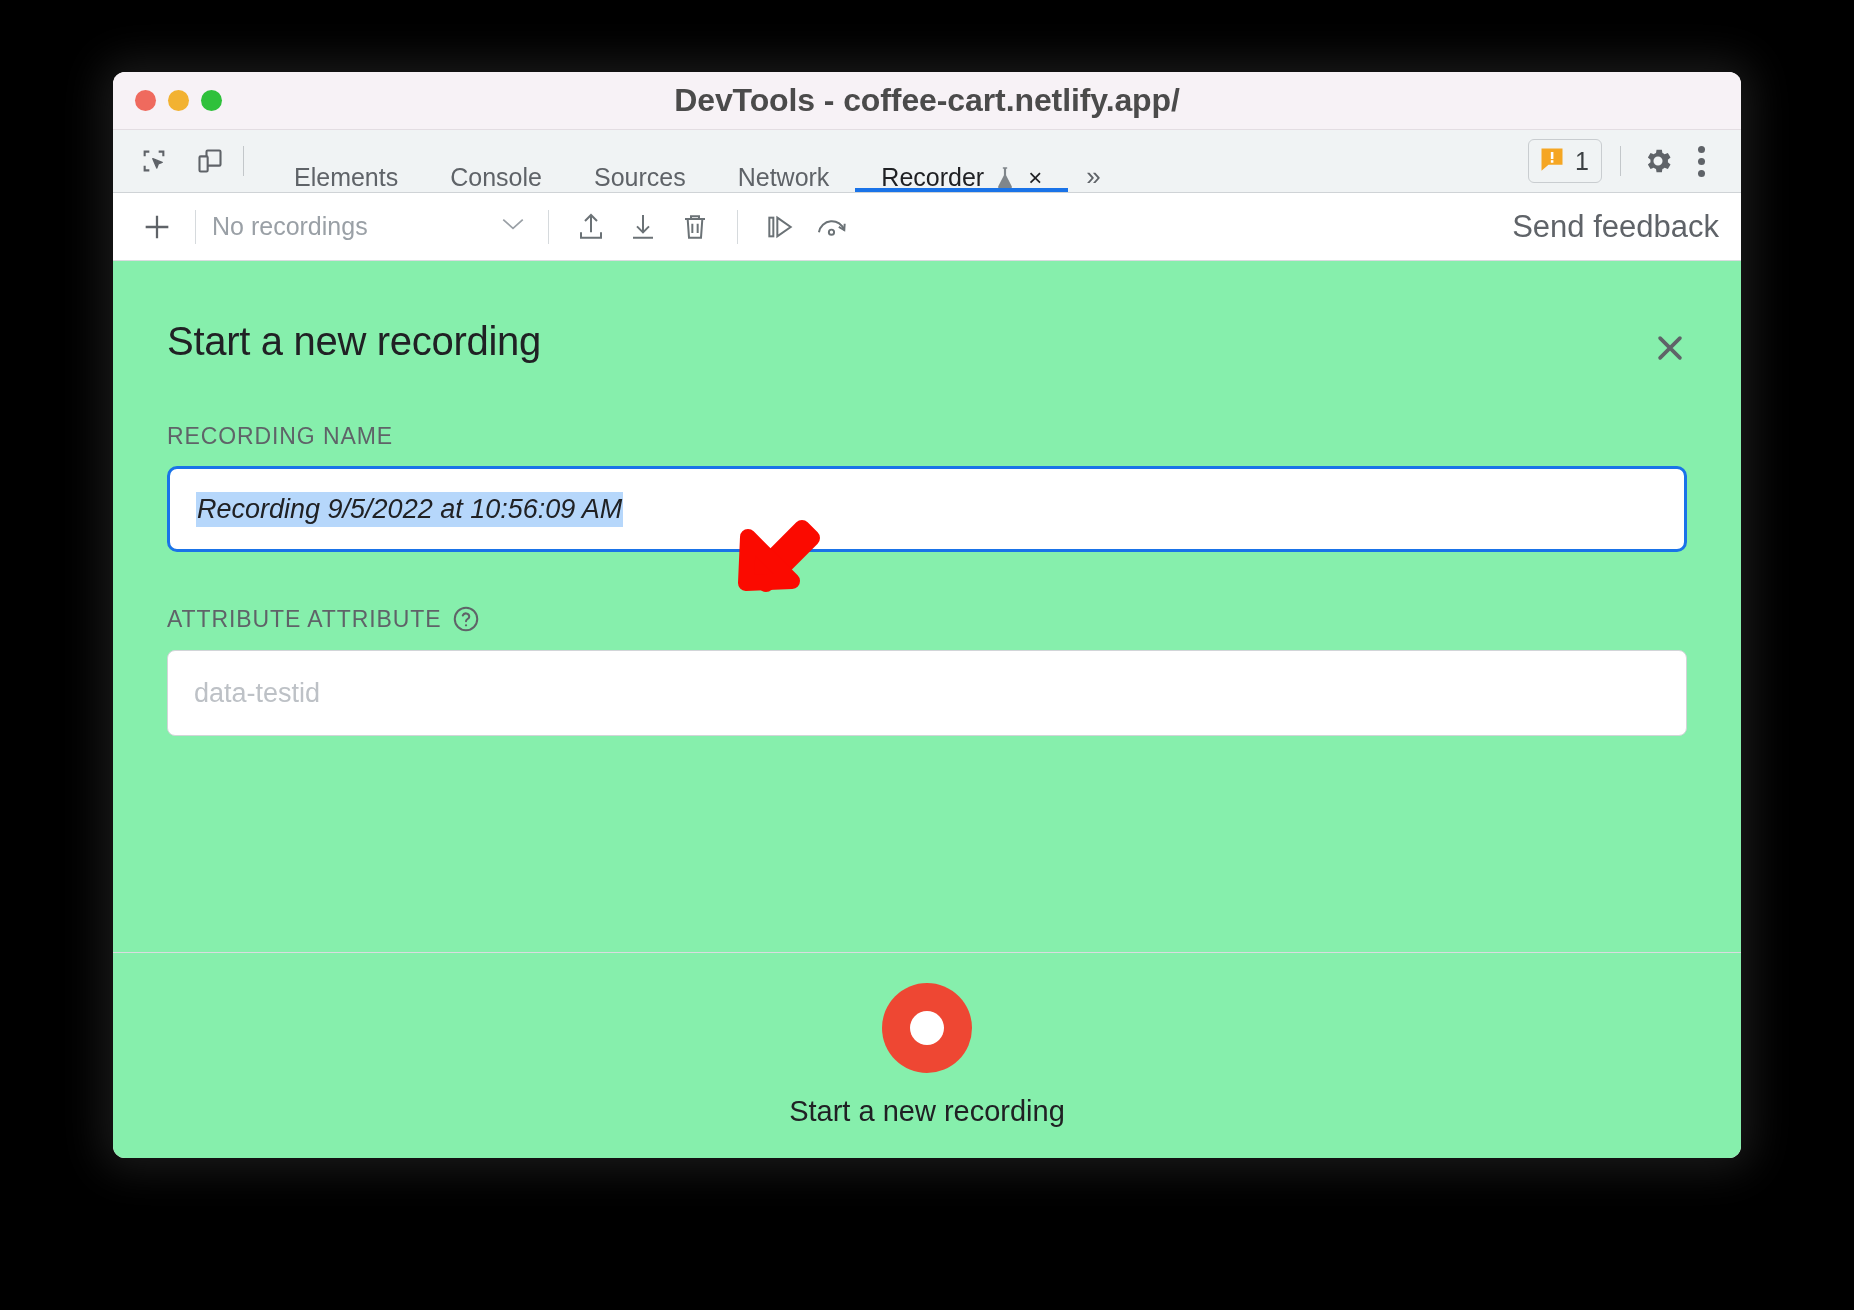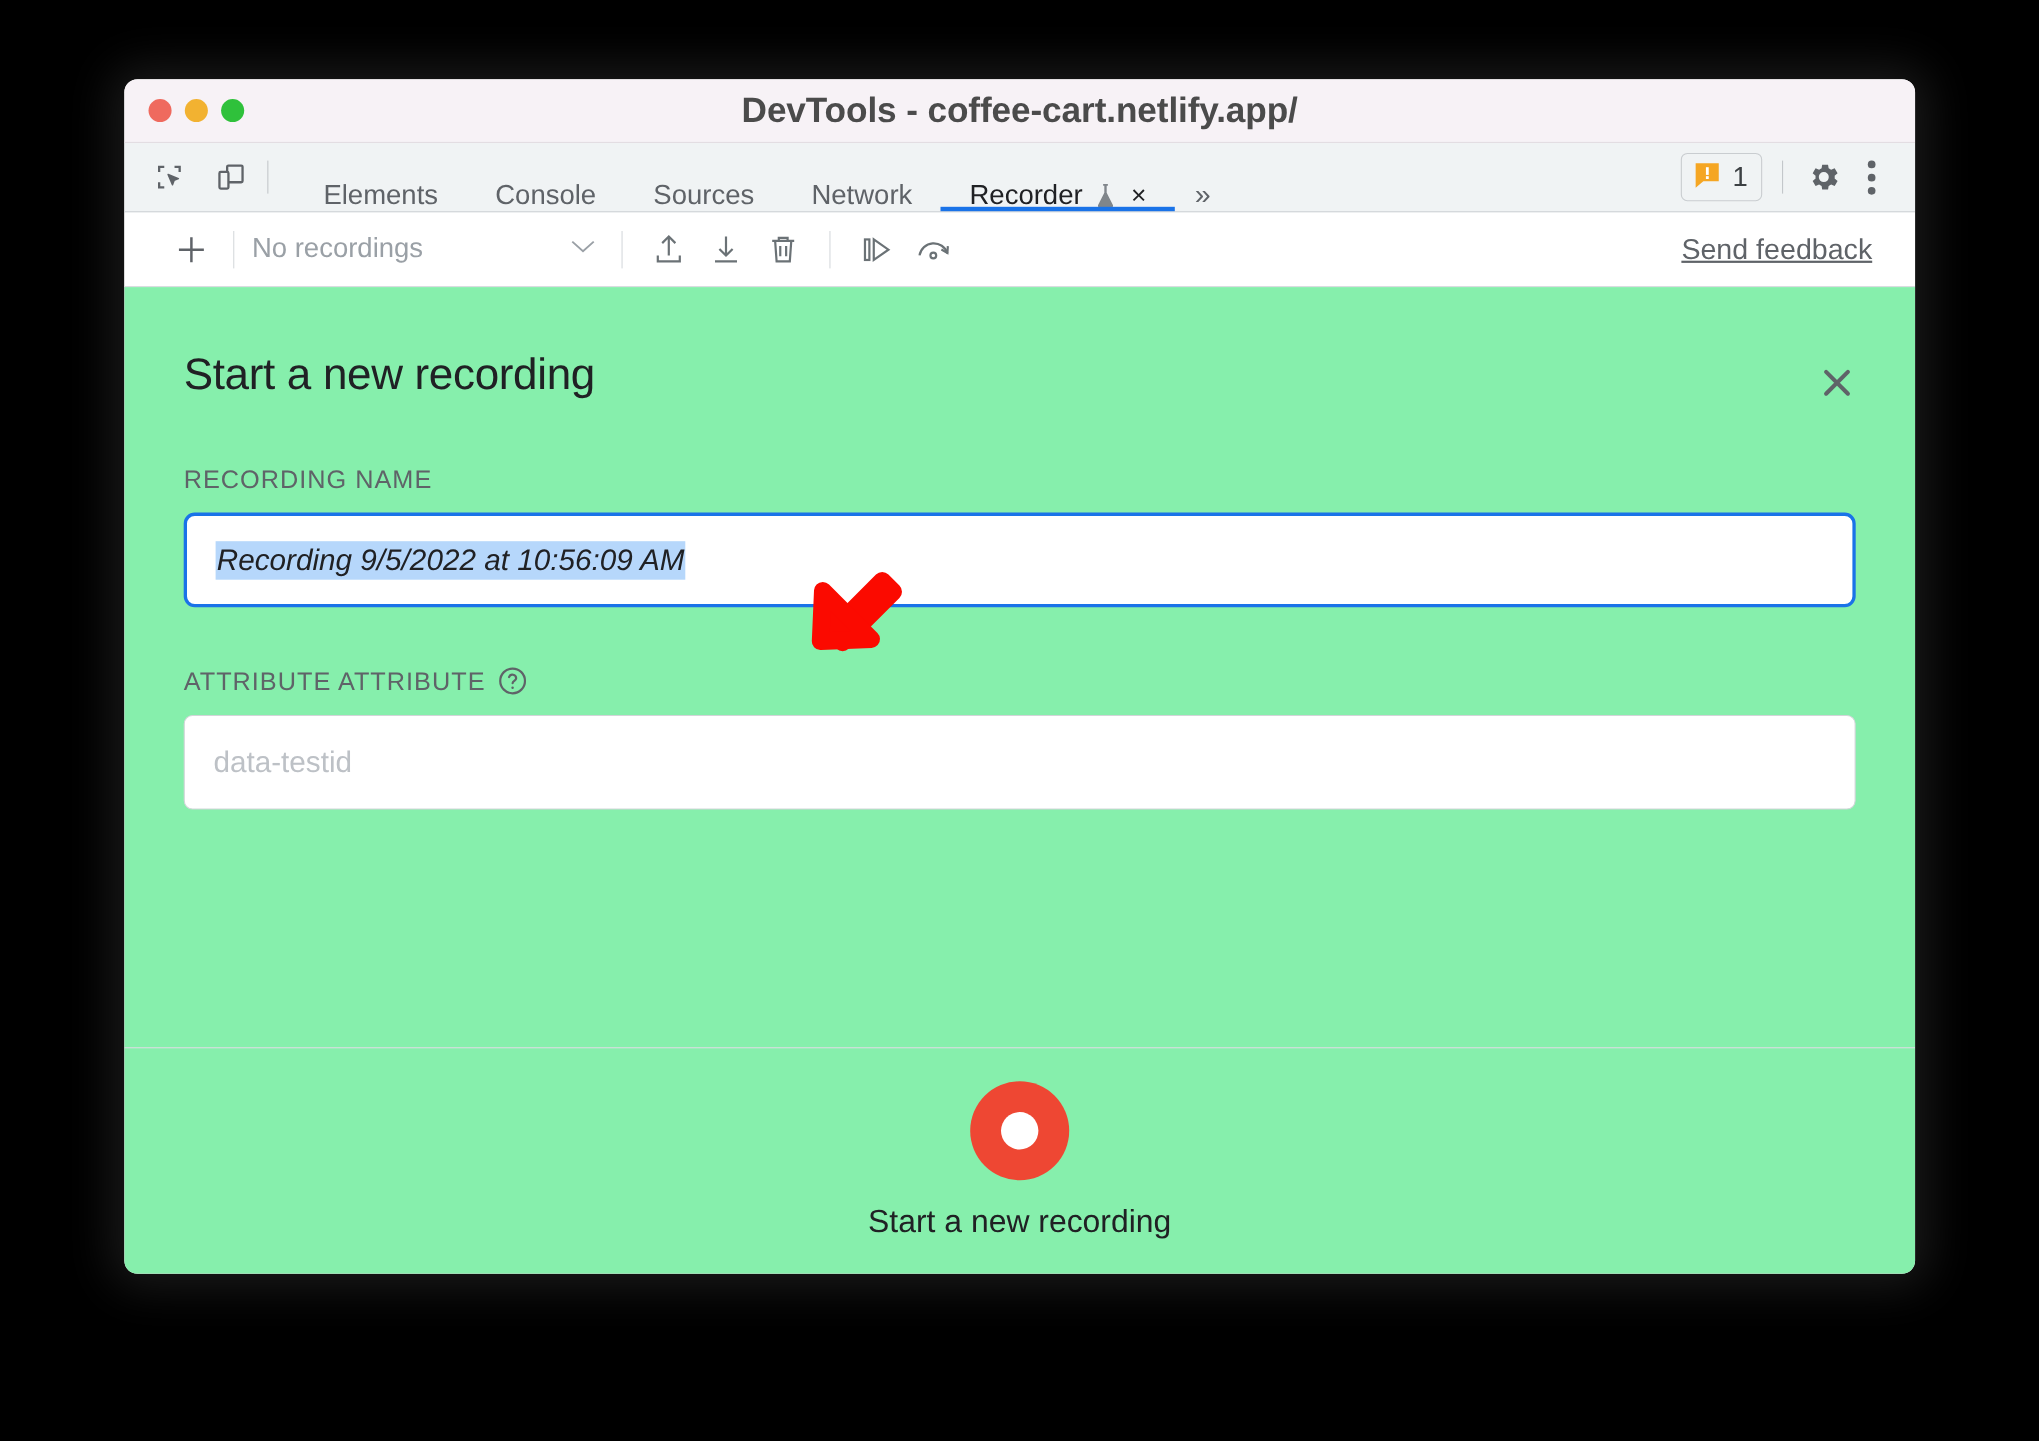--- a/index.html
+++ b/index.html
@@ -133,42 +133,41 @@
   }
   .kebab i { width: 7px; height: 7px; border-radius: 50%; background: #5f6368; display: block; }
 
   
   .rec-toolbar {
     height: 68px;
     background: #ffffff;
     border-bottom: 1px solid #dadce0;
     display: flex;
     align-items: center;
-    padding: 0 39px;
+    padding: 0 22px;
   }
   .plus-btn { color: #5f6368; display: flex; align-items: center; justify-content: center; width: 44px; height: 44px; }
   .tb-sep { width: 1px; height: 34px; background: #d6dadd; margin: 0 16px; }
   .rec-select {
     display: flex; align-items: center;
     min-width: 320px;
     color: #9aa0a6;
     font-size: 25px;
   }
   .rec-select .label { flex: 1; }
   .rec-select .caret { color: #9aa0a6; font-size: 17px; margin-right: 6px; }
   .tool-icon {
     width: 52px; height: 44px;
     display: flex; align-items: center; justify-content: center;
     color: #6b7276;
   }
   .send-feedback {
     margin-left: auto;
-    font-size: 26px;
-    color: #5f6368;
-    text-decoration: underline;
+    font-size: 31px;
+    color: #5f6368;
   }
 
   
   .panel {
     background: #86efac;
     height: calc(100% - 58px - 63px - 68px);
     position: relative;
   }
   .panel-head {
     display: flex; align-items: flex-start;

